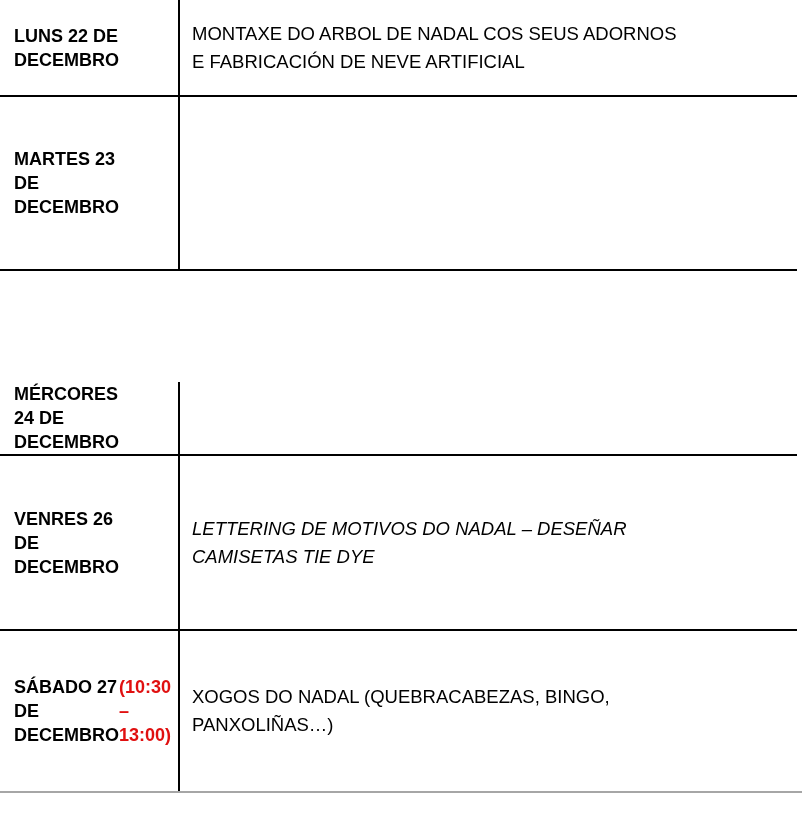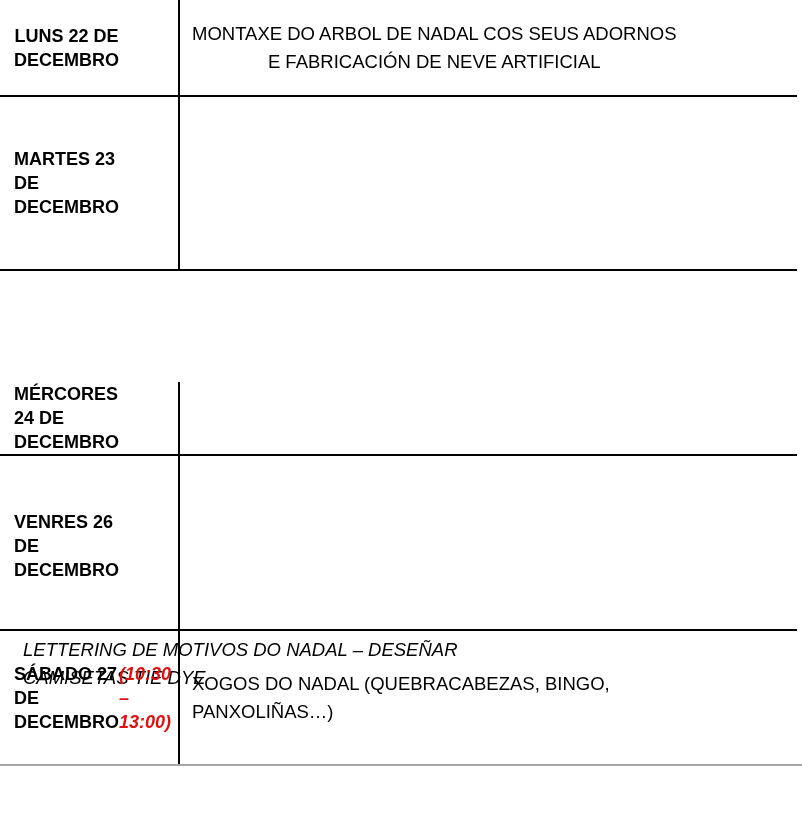--- a/index.html
+++ b/index.html
@@ -25,25 +25,25 @@
   .table{
     width:797px;
   }
   .row{
     display:flex;
     border-bottom:2px solid var(--border-color);
   }
   .row.last{
     border-bottom:none;
   }
-  .r1{height:97px;text-align:center;}
+  .r1{height:97px;}
   .r2{height:174px;justify-content:space-between;}
   .r3{height:185px;align-items:flex-end;}
-  .r4{height:175px;flex-direction:column;}
-  .r5{height:133px;}
+  .r4{height:175px;}
+  .r5{height:160px;}
   .cell{
     display:flex;
     align-items:center;
   }
   .date-cell{
     width:180px;
     flex:0 0 180px;
     border-right:2px solid var(--border-color);
     padding-left:14px;
     padding-right:34px;
@@ -55,28 +55,26 @@
   .activity-cell{
     flex:1;
     padding-left:12px;
     padding-right:24px;
     font-size:18.5px;
     line-height:28px;
     white-space:pre-line;
   }
   .activity-cell.italic{
     font-style:italic;
-    margin-left:11px;
   }
   .date-text{white-space:pre-line;}
   .time-text{
     display:block;
     color:var(--time-red);
     white-space:pre-line;
-    font-style:italic;
   }
   .bottom-rule{
     width:802px;
     height:2px;
     background:var(--rule-gray);
     margin-top:0;
   }
 </style>
 </head>
 <body>

